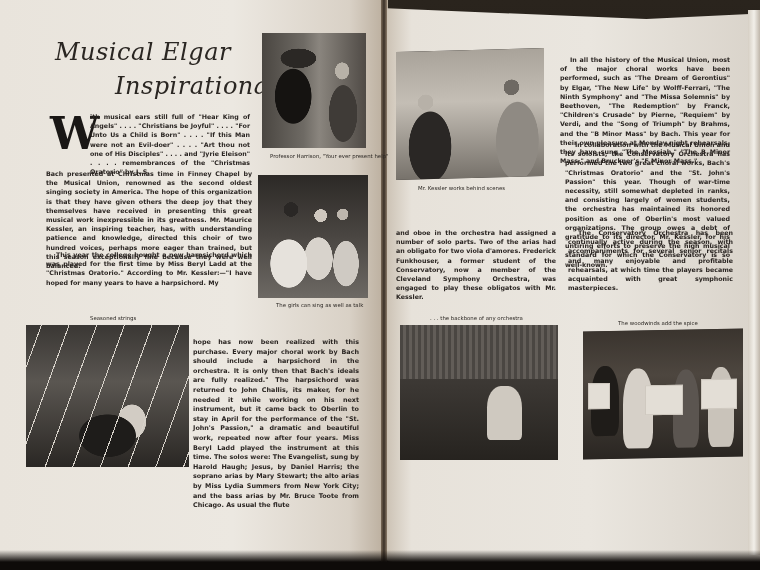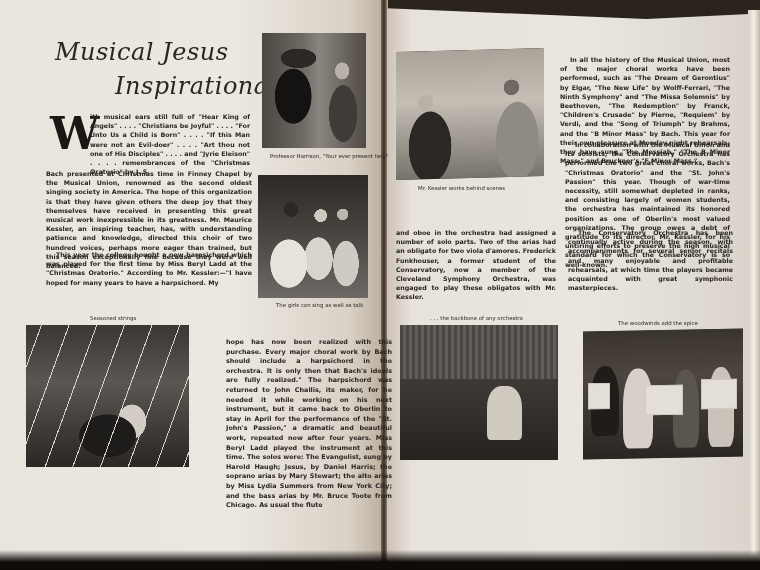--- a/index.html
+++ b/index.html
@@ -28,21 +28,21 @@
   .title-2 { left: 115px; top: 72px; }
 
   .dropcap { position: absolute; left: 50px; top: 112px; font-family: "DejaVu Serif", serif;
     font-size: 44px; font-weight: bold; color: #1a1715; line-height: 44px; }
 
   .text { position: absolute; font-family: "DejaVu Sans", sans-serif; font-size: 6.3px;
     line-height: 9.2px; color: #2a2522; font-weight: bold; text-align: justify; }
   .t-intro { left: 90px; top: 112px; width: 160px; }
   .t-left-main { left: 46px; top: 169px; width: 206px; text-indent: 0; }
   .t-left-p2 { left: 46px; top: 250px; width: 206px; text-indent: 10px; }
-  .t-mid { left: 226px; top: 338px; width: 166px; font-size: 6.4px; line-height: 9.6px; }
+  .t-mid { left: 193px; top: 338px; width: 166px; font-size: 6.4px; line-height: 9.6px; }
   .t-right-1 { left: 560px; top: 55px; width: 170px; text-indent: 10px; }
   .t-right-2 { left: 565px; top: 140px; width: 165px; text-indent: 10px; }
   .t-right-3 { left: 568px; top: 228px; width: 165px; text-indent: 10px; }
   .t-right-left { left: 396px; top: 228px; width: 160px; }
 
   .caption { position: absolute; font-family: "DejaVu Sans", sans-serif; font-size: 5.4px;
     color: #2c2824; white-space: nowrap; }
 
   .photo { position: absolute; background: #3a3632; overflow: hidden; }
   .photo .shade { position: absolute; inset: 0; }
@@ -98,21 +98,21 @@
 </head>
 <body>
 
 <div class="bg-dark"></div>
 
 <div class="page page-left"></div>
 <div class="page page-right"></div>
 <div class="gutter"></div>
 <div class="right-edge"></div>
 
-<div class="title title-1">Musical Jesus</div>
+<div class="title title-1">Musical Elgar</div>
 <div class="title title-2">Inspirational</div>
 
 <div class="dropcap">W</div>
 <div class="text t-intro">ith musical ears still full of "Hear King of Angels" . . . . "Christians be Joyful" . . . . "For Unto Us a Child is Born" . . . . "If this Man were not an Evil-doer" . . . . "Art thou not one of His Disciples" . . . . and "Jyrie Eleison" . . . . remembrances of the "Christmas Oratorio" by J. S.</div>
 <div class="text t-left-main">Bach presented at Christmas time in Finney Chapel by the Musical Union, renowned as the second oldest singing society in America. The hope of this organization is that they have given others the deep joy that they themselves have received in presenting this great musical work inexpressible in its greatness. Mr. Maurice Kessler, an inspiring teacher, has, with understanding patience and knowledge, directed this choir of two hundred voices, perhaps more eager than trained, but this season exceptionally fine because they were well balanced.</div>
 <div class="text t-left-p2">This year the college bought a new harpsichord which was played for the first time by Miss Beryl Ladd at the "Christmas Oratorio." According to Mr. Kessler:—"I have hoped for many years to have a harpsichord. My</div>
 
 <div class="photo ph-harrison">
     <div class="shade"></div>
   </div>

